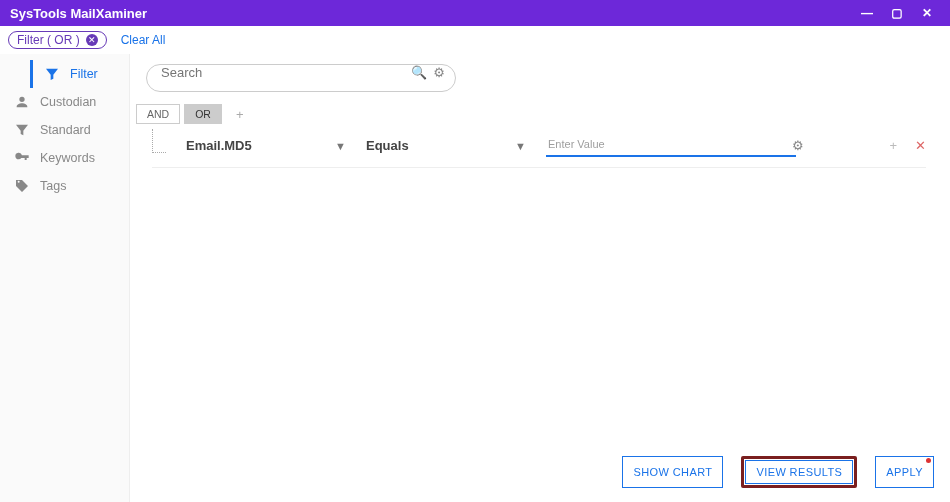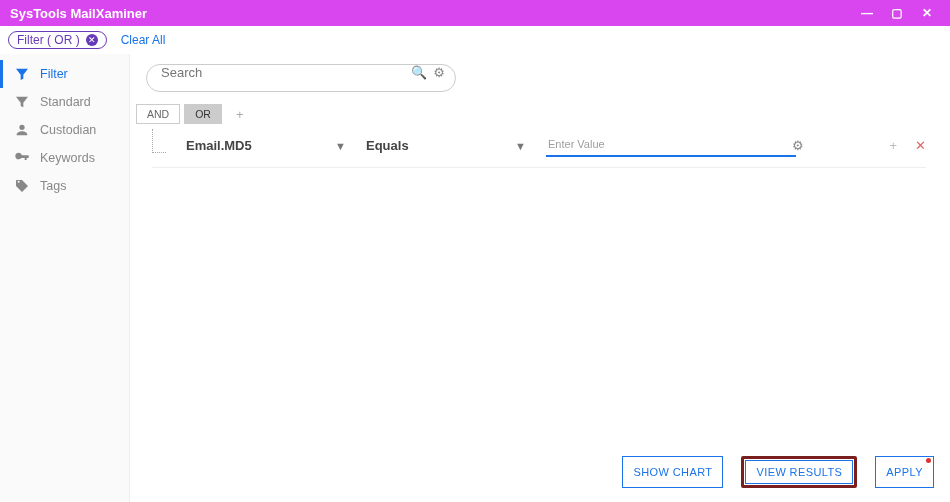--- a/index.html
+++ b/index.html
@@ -1,20 +1,20 @@
 <!DOCTYPE html>
 <html><head>
 <meta charset="utf-8">
 <style>
   * { box-sizing: border-box; margin: 0; padding: 0; font-family: Arial, Helvetica, sans-serif; }
   html, body { width: 950px; height: 502px; overflow: hidden; background: #fff; }
 
   .titlebar {
     height: 26px;
-    background: #d946ef;
+    background: #6d28d9;
     color: #fff;
     display: flex;
     align-items: center;
     padding: 0 8px 0 10px;
     font-size: 13px;
     font-weight: 600;
   }
   .titlebar .spacer { flex: 1; }
   .win-btn { width: 30px; text-align: center; font-size: 12px; cursor: pointer; }
 
@@ -55,20 +55,21 @@
   .side-item {
     display: flex; align-items: center; gap: 10px;
     padding: 6px 10px 6px 14px;
     color: #888; font-size: 12.5px;
     cursor: pointer;
   }
   .side-item.active {
     color: #1a73e8;
     border-left: 3px solid #1a73e8;
     padding-left: 11px;
+    margin-left: 30px;
   }
   .side-icon { width: 16px; height: 16px; display:flex; align-items:center; justify-content:center; }
   .side-icon svg { width:16px; height:16px; fill: currentColor; }
 
   .main { flex: 1; position: relative; padding: 10px 24px 0 16px; }
 
   .search-wrap {
     display: flex; align-items: flex-start;
     border: 1px solid #ccc;
     border-radius: 16px;
@@ -165,32 +166,32 @@
       <span class="side-icon">
         <svg viewBox="0 0 24 24">
             <path d="M3 4h18l-7 9v6l-4 2v-8z"></path>
           </svg>
       </span>
       <span>Filter</span>
     </div>
     <div class="side-item">
       <span class="side-icon">
         <svg viewBox="0 0 24 24">
+            <path d="M12 12a4 4 0 1 0-4-4 4 4 0 0 0 4 4zm0 2c-4 0-8 2-8 5v1h16v-1c0-3-4-5-8-5z"></path>
+          </svg>
+      </span>
+      <span>Custodian</span>
+    </div>
+    <div class="side-item">
+      <span class="side-icon">
+        <svg viewBox="0 0 24 24">
             <path d="M3 4h18l-7 9v7l-4-2v-5z"></path>
           </svg>
       </span>
       <span>Standard</span>
-    </div>
-    <div class="side-item">
-      <span class="side-icon">
-        <svg viewBox="0 0 24 24">
-            <path d="M12 12a4 4 0 1 0-4-4 4 4 0 0 0 4 4zm0 2c-4 0-8 2-8 5v1h16v-1c0-3-4-5-8-5z"></path>
-          </svg>
-      </span>
-      <span>Custodian</span>
     </div>
     <div class="side-item">
       <span class="side-icon">
         <svg viewBox="0 0 24 24">
             <path d="M7 14a5 5 0 1 1 4.9-6H22v4h-3v3h-3v-3h-5.1A5 5 0 0 1 7 14z"></path>
           </svg>
       </span>
       <span>Keywords</span>
     </div>
     <div class="side-item">

